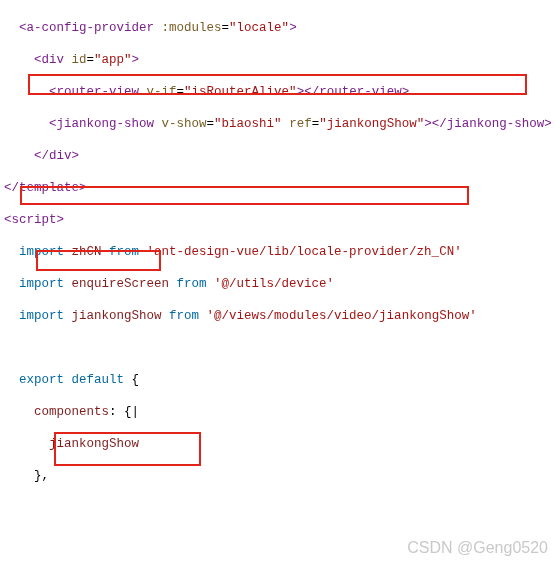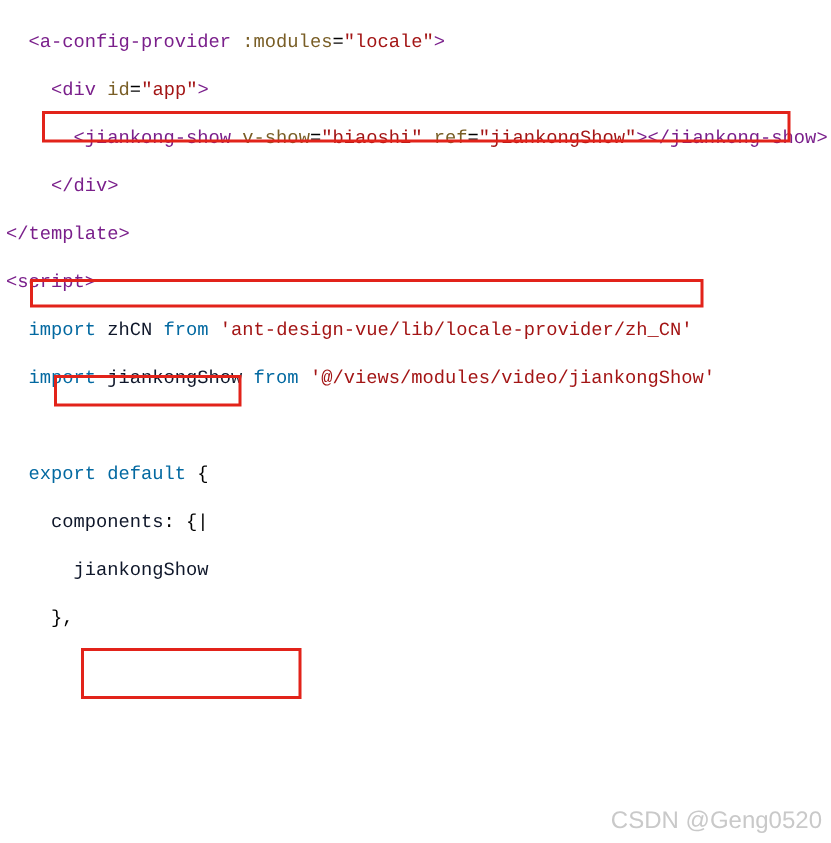--- a/index.html
+++ b/index.html
@@ -16,21 +16,21 @@
   }
   .code-area {
     padding: 4px 2px 2px 4px;
     white-space: pre;
     color: #333;
   }
   .tag    { color: #7a1f8b; }   
   .attr   { color: #795e26; }   
   .str    { color: #a31515; }   
   .kw     { color: #0369a1; }   
-  .ident  { color: #0f172a; }   
+  .ident  { color: #7f1d1d; }   
   .punct  { color: #000000; }   
   .plain  { color: #333; }
 
   .hlbox {
     position: absolute;
     border: 2px solid #e2231a;
     background: transparent;
     pointer-events: none;
   }
   #box1 { left: 28px;  top: 74px;  width: 495px; height: 17px; }
@@ -49,25 +49,27 @@
   }
 
   .line { display: block; }
 </style>
 </head>
 <body>
 
 <div class="code-area">
 <span class="line">  <span class="tag">&lt;</span><span class="tag">a-config-provider</span><span class="attr"> :</span><span class="attr">modules</span><span class="punct">=</span><span class="str">"locale"</span><span class="tag">&gt;</span></span>
 <span class="line">    <span class="tag">&lt;</span><span class="tag">div</span><span class="plain"> </span><span class="attr">id</span><span class="punct">=</span><span class="str">"app"</span><span class="tag">&gt;</span></span>
+<span class="line">      <span class="tag">&lt;</span><span class="tag">router-view</span><span class="plain"> </span><span class="attr">v-if</span><span class="punct">=</span><span class="str">"isRouterAlive"</span><span class="tag">&gt;&lt;/</span><span class="tag">router-view</span><span class="tag">&gt;</span></span>
 <span class="line">      <span class="tag">&lt;</span><span class="tag">jiankong-show</span><span class="plain"> </span><span class="attr">v-show</span><span class="punct">=</span><span class="str">"biaoshi"</span><span class="plain"> </span><span class="attr">ref</span><span class="punct">=</span><span class="str">"jiankongShow"</span><span class="tag">&gt;&lt;/</span><span class="tag">jiankong-show</span><span class="tag">&gt;</span></span>
 <span class="line">    <span class="tag">&lt;/</span><span class="tag">div</span><span class="tag">&gt;</span></span>
 <span class="line"><span class="tag">&lt;/</span><span class="tag">template</span><span class="tag">&gt;</span></span>
 <span class="line"><span class="tag">&lt;</span><span class="tag">script</span><span class="tag">&gt;</span></span>
 <span class="line">  <span class="kw">import</span><span class="ident"> zhCN </span><span class="kw">from</span><span class="plain"> </span><span class="str">'ant-design-vue/lib/locale-provider/zh_CN'</span></span>
+<span class="line">  <span class="kw">import</span><span class="ident"> enquireScreen </span><span class="kw">from</span><span class="plain"> </span><span class="str">'@/utils/device'</span></span>
 <span class="line">  <span class="kw">import</span><span class="ident"> jiankongShow </span><span class="kw">from</span><span class="plain"> </span><span class="str">'@/views/modules/video/jiankongShow'</span></span>
 <span class="line"> </span>
 <span class="line">  <span class="kw">export</span><span class="plain"> </span><span class="kw">default</span><span class="punct"> {</span></span>
 <span class="line">    <span class="ident">components</span><span class="punct">: {</span><span class="punct">|</span></span>
 <span class="line">      <span class="ident">jiankongShow</span></span>
 <span class="line">    <span class="punct">},</span></span>
 
 
 
 

